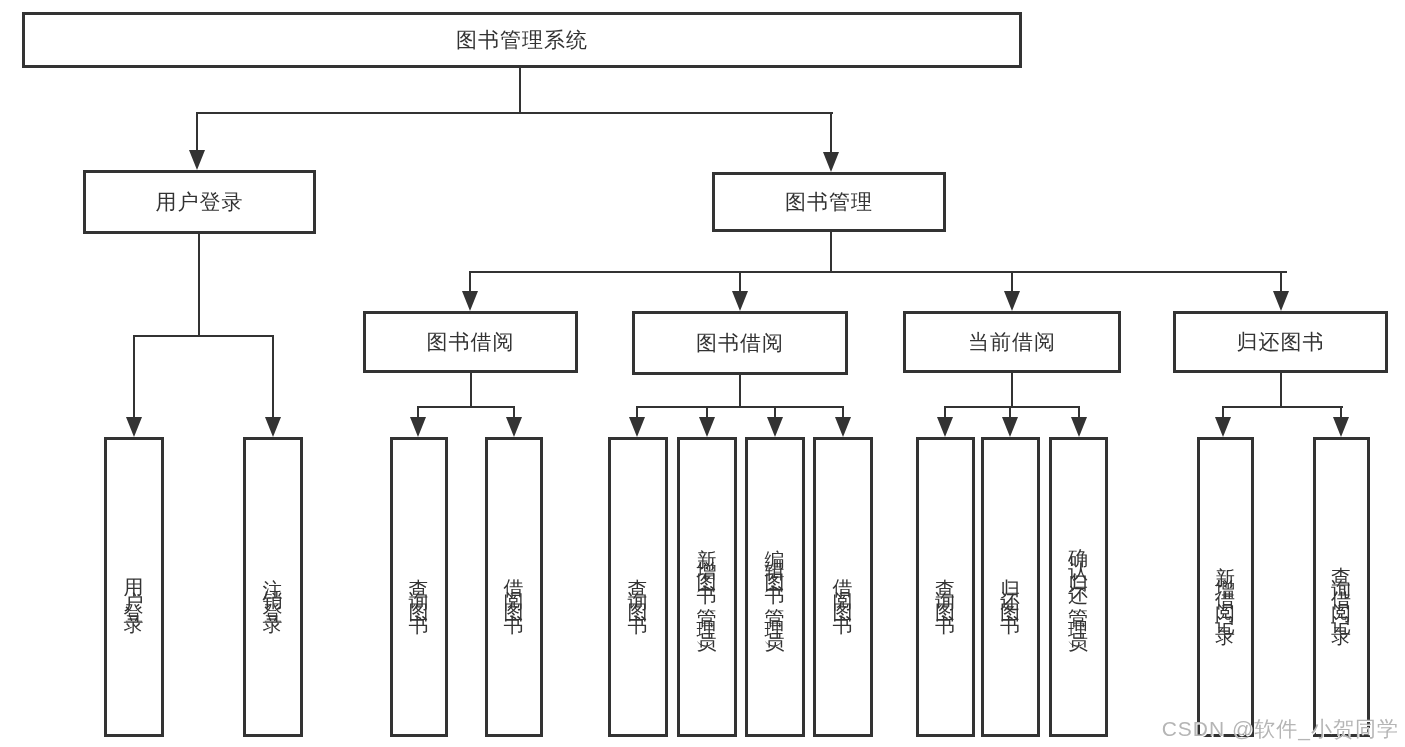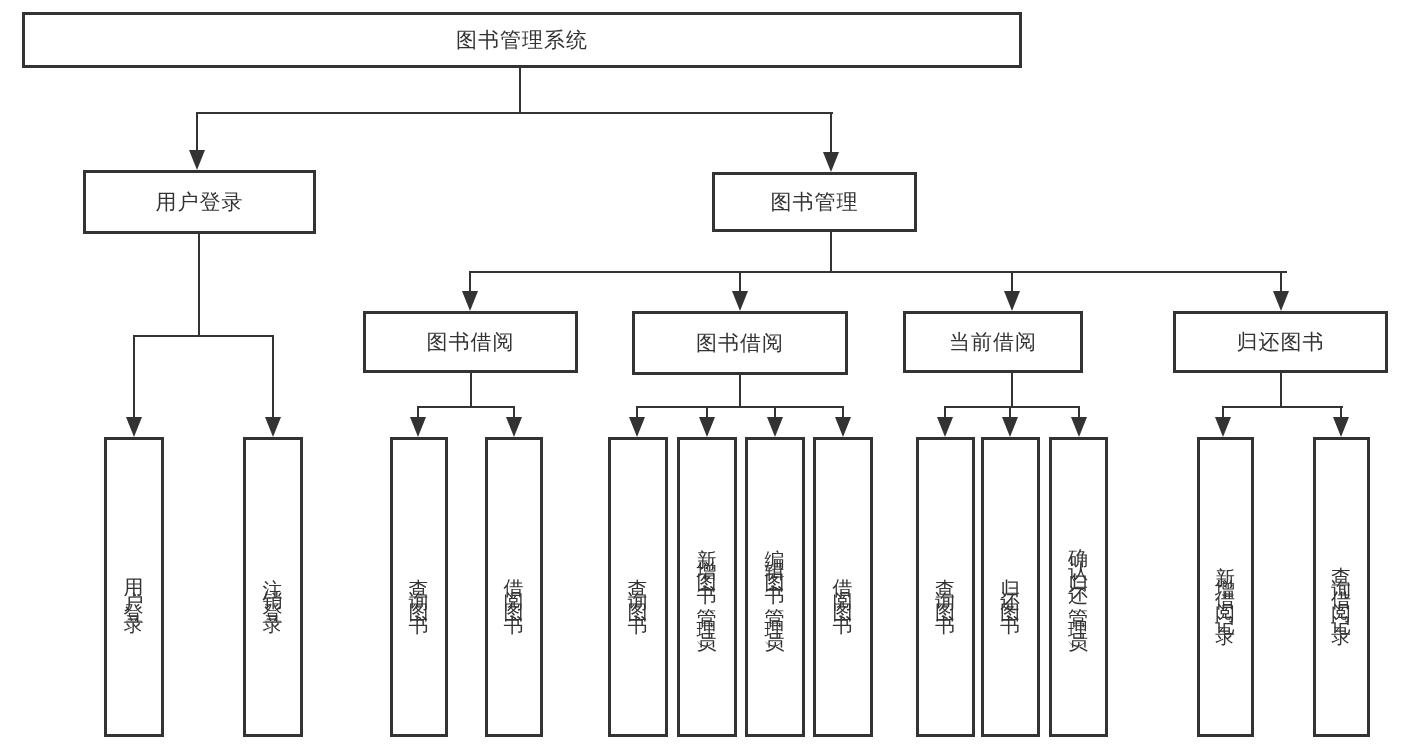--- a/index.html
+++ b/index.html
@@ -42,21 +42,21 @@
   <i class="ln" style="left:519px;top:68px;width:2px;height:45px"></i>
   <i class="ln" style="left:196px;top:112px;width:637px;height:2px"></i>
   <i class="ln" style="left:196px;top:112px;width:2px;height:38px"></i>
   <i class="arr" style="left:189px;top:150px"></i>
   <i class="ln" style="left:830px;top:112px;width:2px;height:40px"></i>
   <i class="arr" style="left:823px;top:152px"></i>
 
   <div class="node h" style="left:83px;top:170px;width:233px;height:64px">
     <span class="lbl">用户登录</span>
   </div>
-  <div class="node h" style="left:712px;top:172px;width:205px;height:60px">
+  <div class="node h" style="left:712px;top:172px;width:234px;height:60px">
     <span class="lbl">图书管理</span>
   </div>
 
   <i class="ln" style="left:198px;top:234px;width:2px;height:101px"></i>
   <i class="ln" style="left:133px;top:335px;width:141px;height:2px"></i>
   <i class="ln" style="left:133px;top:335px;width:2px;height:82px"></i>
   <i class="arr" style="left:126px;top:417px"></i>
   <i class="ln" style="left:272px;top:335px;width:2px;height:82px"></i>
   <i class="arr" style="left:265px;top:417px"></i>
 
@@ -70,21 +70,21 @@
   <i class="arr" style="left:1004px;top:291px"></i>
   <i class="ln" style="left:1280px;top:271px;width:2px;height:20px"></i>
   <i class="arr" style="left:1273px;top:291px"></i>
 
   <div class="node h" style="left:363px;top:311px;width:215px;height:62px">
     <span class="lbl">图书借阅</span>
   </div>
   <div class="node h" style="left:632px;top:311px;width:216px;height:64px">
     <span class="lbl">图书借阅</span>
   </div>
-  <div class="node h" style="left:903px;top:311px;width:180px;height:62px">
+  <div class="node h" style="left:903px;top:311px;width:218px;height:62px">
     <span class="lbl">当前借阅</span>
   </div>
   <div class="node h" style="left:1173px;top:311px;width:215px;height:62px">
     <span class="lbl">归还图书</span>
   </div>
 
   <i class="ln" style="left:470px;top:373px;width:2px;height:34px"></i>
   <i class="ln" style="left:417px;top:406px;width:98px;height:2px"></i>
   <i class="ln" style="left:417px;top:406px;width:2px;height:11px"></i>
   <i class="arr" style="left:410px;top:417px"></i>
@@ -155,14 +155,15 @@
     <span class="lbl">确认归还（管理员）</span>
   </div>
 
   <div class="node v" style="left:1197px;top:437px;width:57px;height:300px">
     <span class="lbl">新增借阅记录</span>
   </div>
   <div class="node v" style="left:1313px;top:437px;width:57px;height:300px">
     <span class="lbl">查询借阅记录</span>
   </div>
 
+  <div class="watermark">CSDN @软件_小贺同学</div>
 
 </div>
 
 </body></html>

